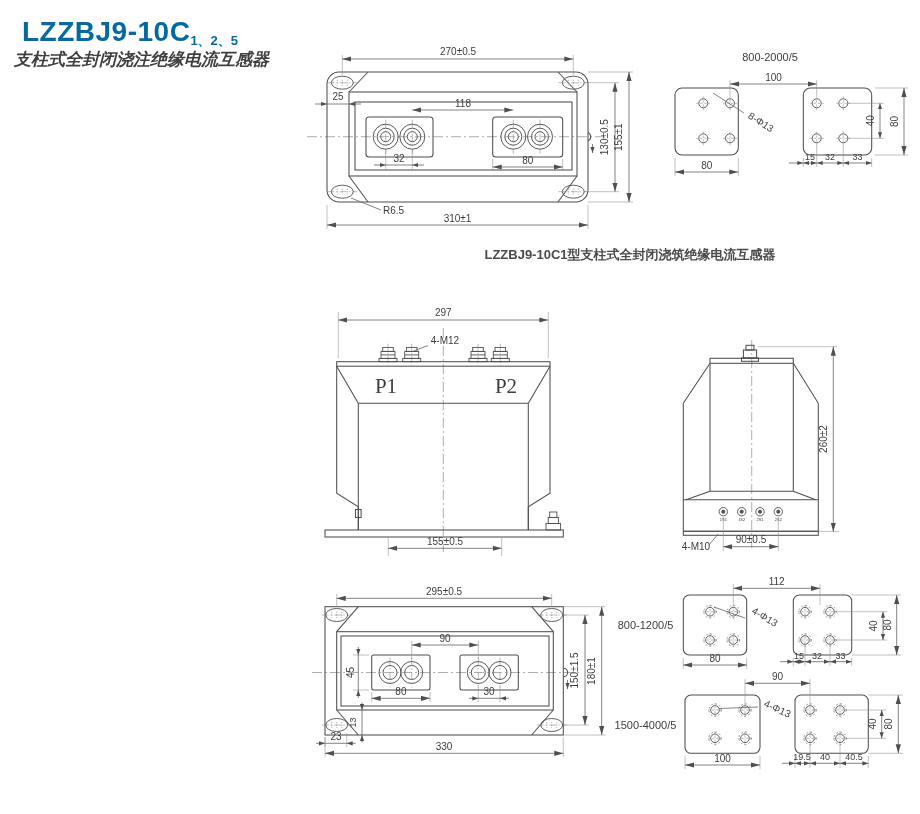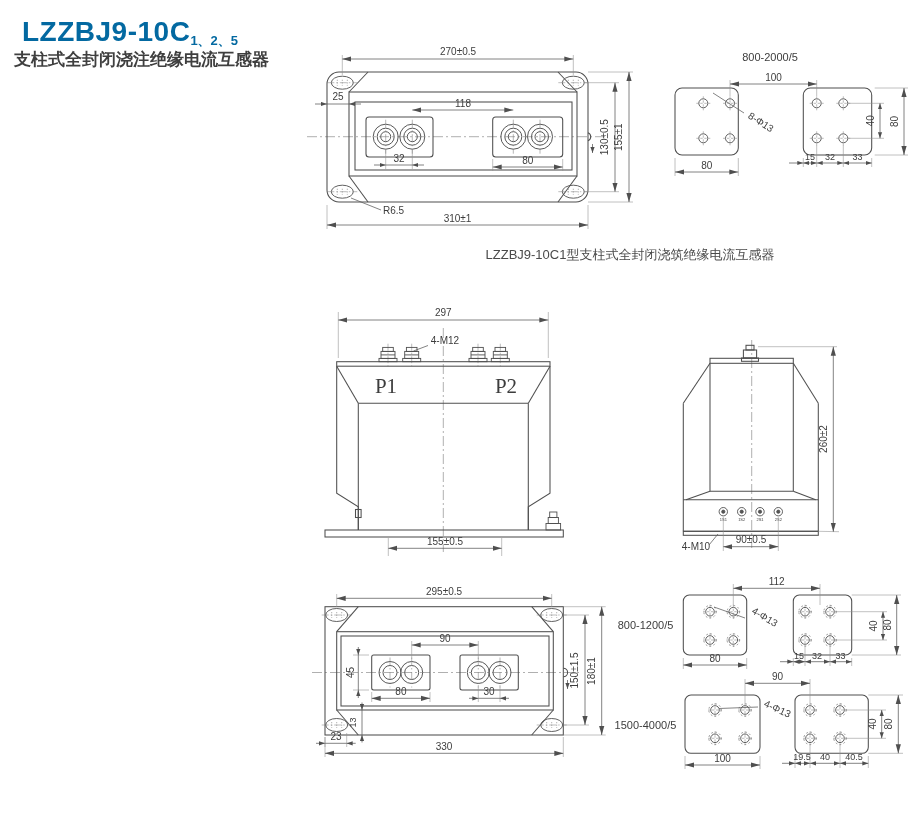--- a/index.html
+++ b/index.html
@@ -2,23 +2,23 @@
 <html><head>
 <meta charset="utf-8">
 <style>
   html,body{margin:0;padding:0;background:#fff;}
   .sheet{position:relative;width:920px;height:814px;background:#ffffff;overflow:hidden;
          font-family:"Liberation Sans",sans-serif;}
   .page-title{position:absolute;left:14px;top:8px;font-size:28px;font-weight:700;
               color:#0369a1;letter-spacing:0.5px;margin:8px;text-align:center;}
   .page-title .sub{font-size:13px;font-weight:700;vertical-align:-4px;letter-spacing:0;}
   .page-subtitle{position:absolute;left:14px;top:48px;font-size:17px;font-weight:700;
-                 color:#3f3f3f;margin:0;}
+                 color:#3f3f3f;margin:0;font-style:italic;}
   .caption{position:absolute;left:420px;width:420px;text-align:center;font-size:13px;
-           color:#4a4a4a;}
+           color:#4a4a4a;font-weight:bold;}
   .cap1{top:246px;} .cap2{top:788px;}
   svg.drawing{position:absolute;overflow:visible;}
   svg text{font-family:"Liberation Sans",sans-serif;fill:#3d3d3d;font-size:10px;}
   svg text.big{font-size:11px;} svg text.tiny{font-size:4px;} svg text.s9{font-size:9px;}
   .serif{font-family:"Liberation Serif",serif;font-size:21px;}
   .obj{stroke:#4f4f4f;stroke-width:1.05;fill:none;}
   .dim{stroke:#5a5a5a;stroke-width:0.75;fill:none;}
   .ext{stroke:#8d8d8d;stroke-width:0.55;fill:none;}
   .cl{stroke:#7a7a7a;stroke-width:0.6;fill:none;stroke-dasharray:10 3 2 3;}
 </style>

